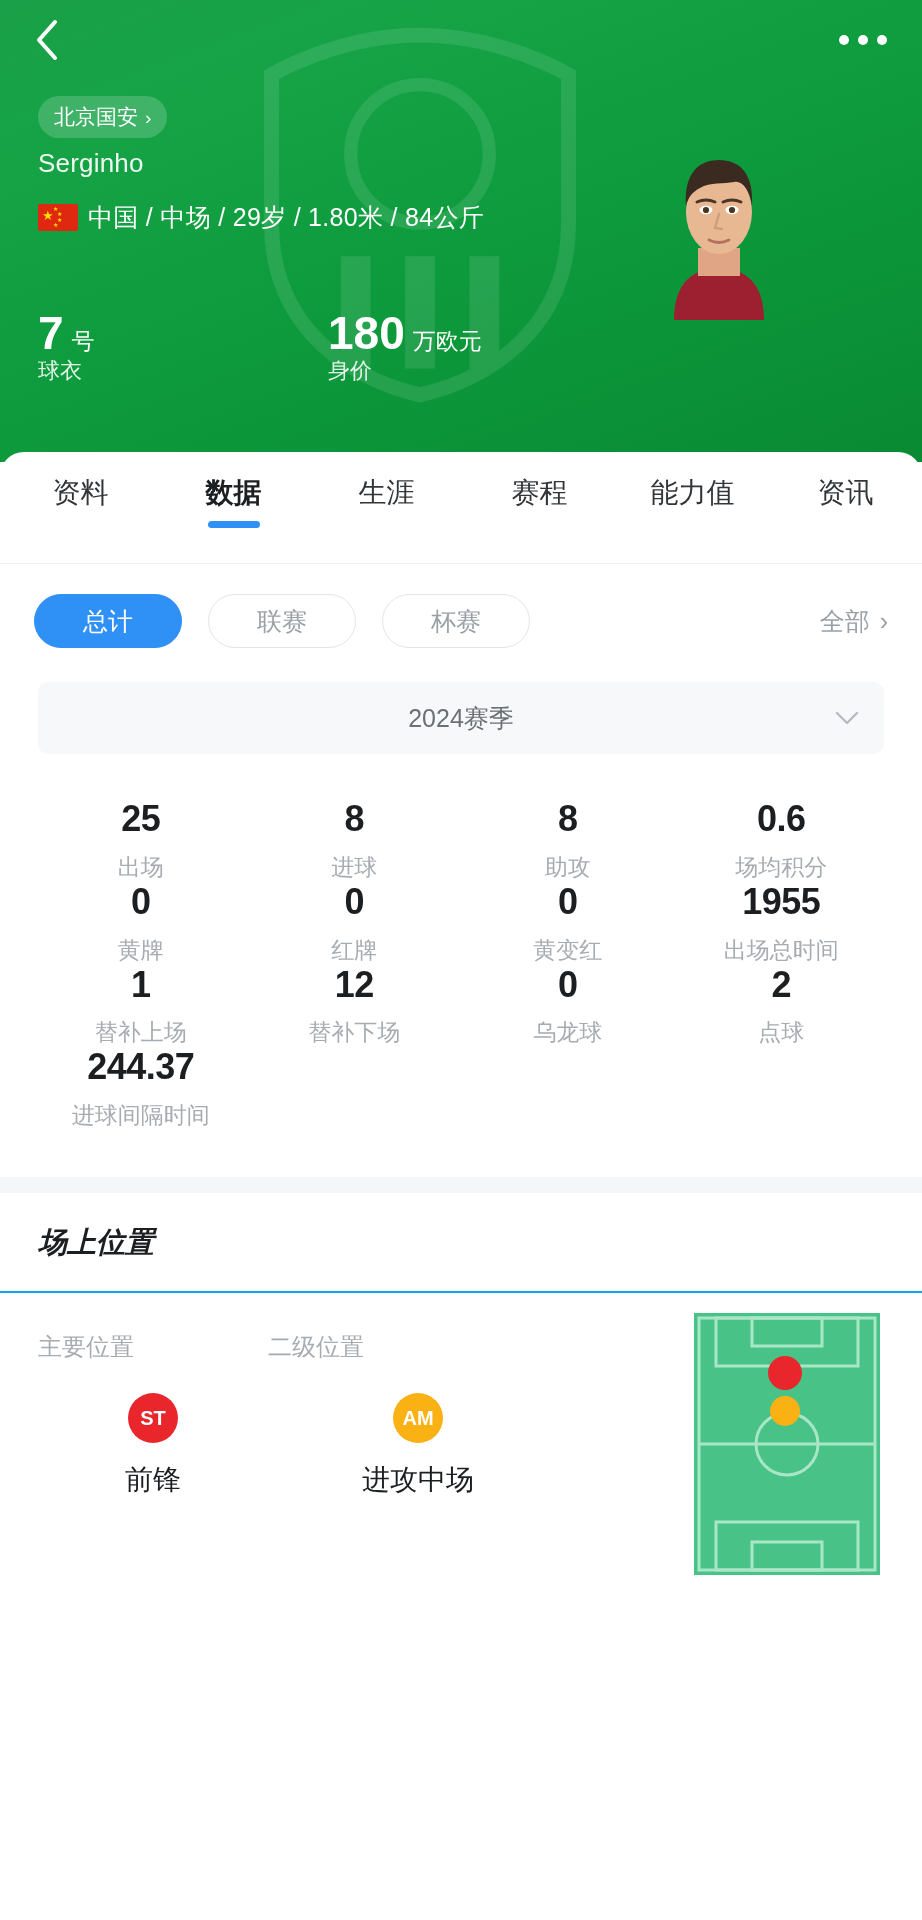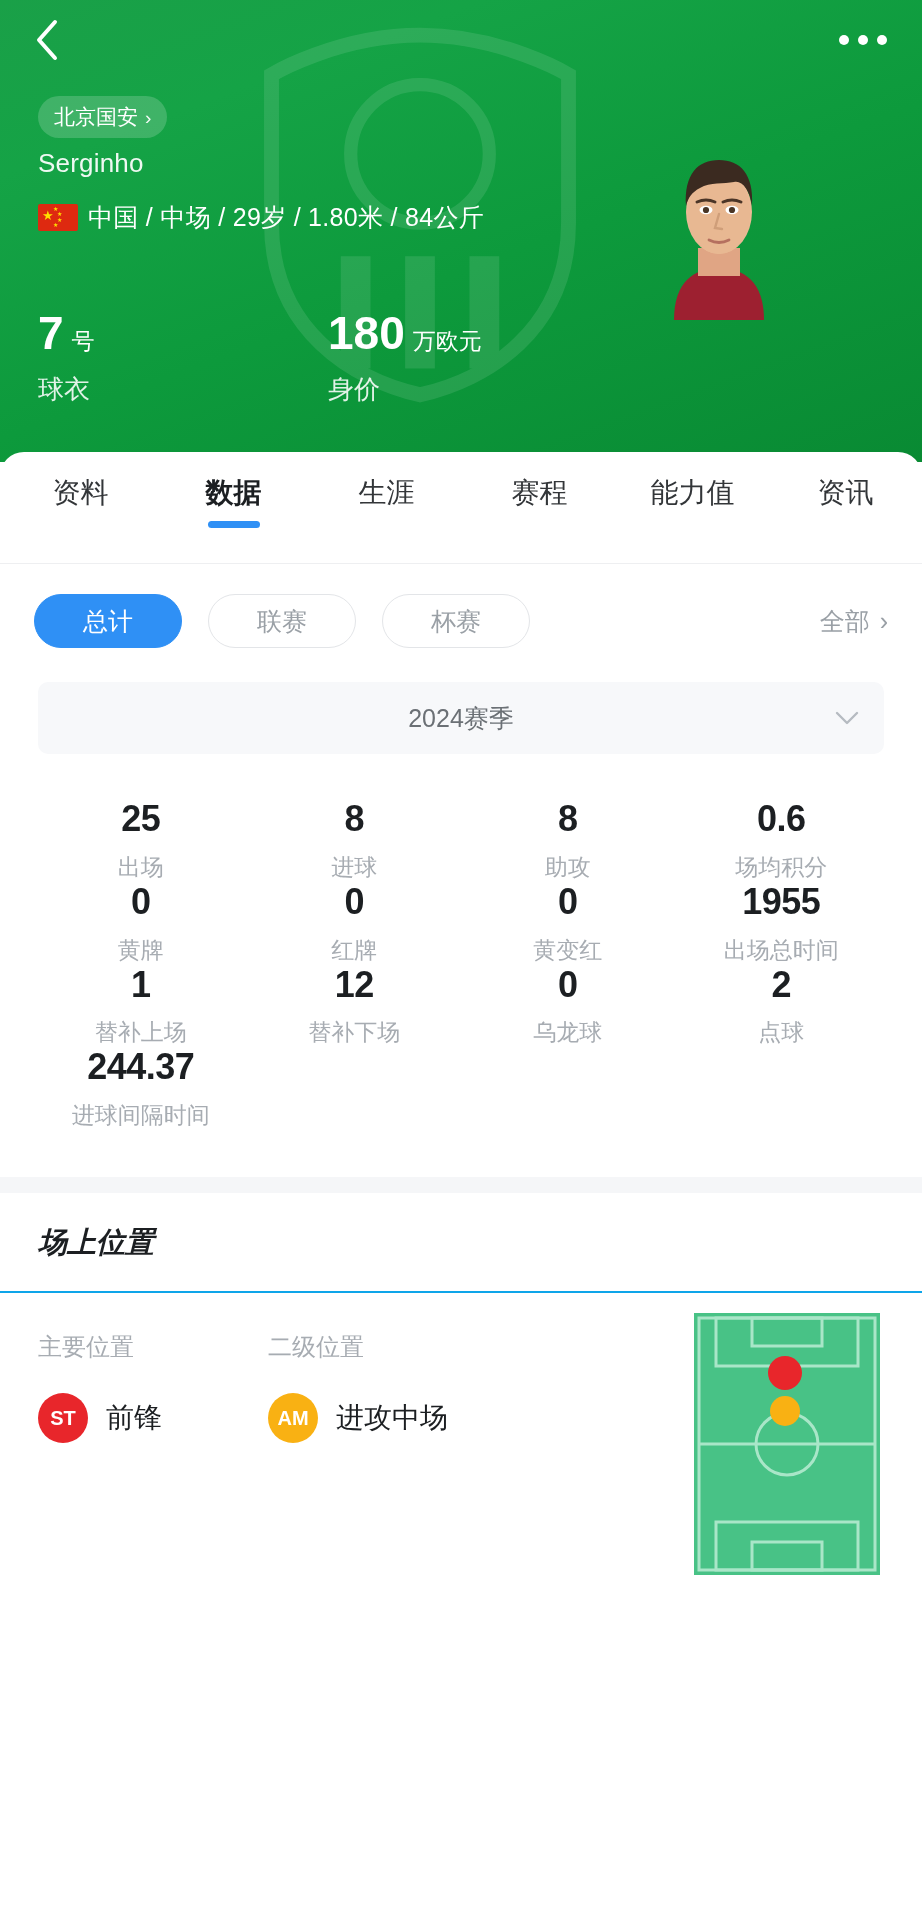--- a/index.html
+++ b/index.html
@@ -151,22 +151,21 @@
     font-weight: 700;
     color: #ffffff;
     line-height: 1;
   }
   .kpi-unit {
     font-size: 23px;
     color: #ffffff;
     line-height: 1;
   }
   .kpi-label {
-    margin-top: 16px;
-    font-size: 26px;
+    font-size: 22px;
     color: rgba(255,255,255,0.88);
   }
 
   .player-photo {
     position: absolute;
     right: 138px;
     top: 140px;
     width: 130px;
     height: 180px;
     z-index: 3;
@@ -321,20 +320,21 @@
   .pos-col.second { width: 300px; }
   .pos-heading {
     font-size: 24px;
     color: #a7acb2;
   }
   .pos-row {
     margin-top: 30px;
     display: flex;
     align-items: center;
     gap: 18px;
+    flex-direction: column;
   }
   .pos-badge {
     width: 50px; height: 50px;
     border-radius: 50%;
     display: flex; align-items: center; justify-content: center;
     color: #ffffff;
     font-size: 20px;
     font-weight: 700;
     flex: none;
   }

